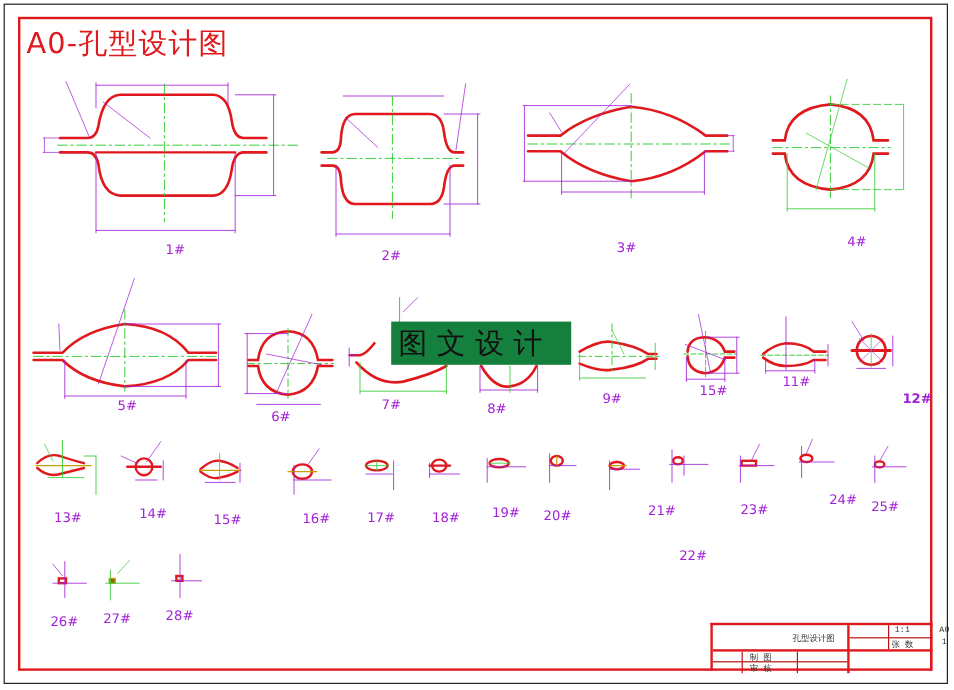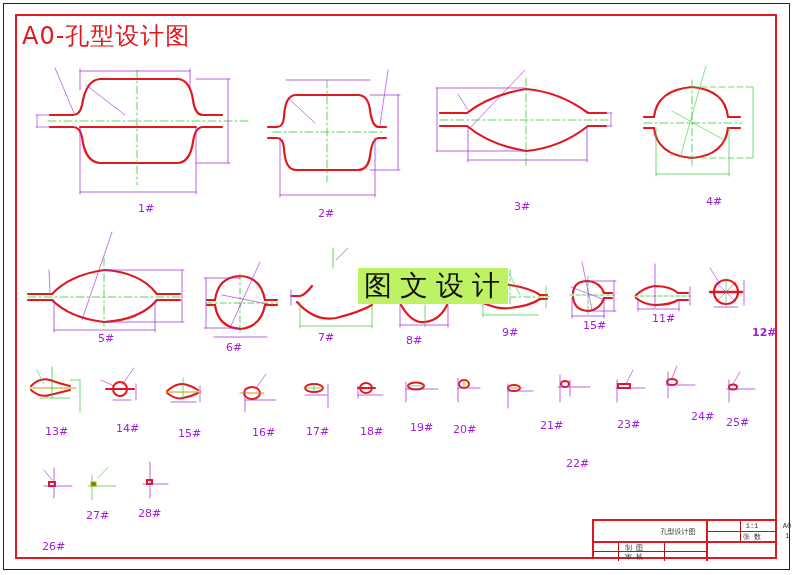--- a/index.html
+++ b/index.html
@@ -2,21 +2,21 @@
 <html><head>
   <meta charset="utf-8">
   <style>
     html, body { margin: 0; padding: 0; background: #ffffff; }
     body { width: 795px; height: 575px; position: relative; overflow: hidden; font-family: "Liberation Sans", sans-serif; }
     .outer-frame { position: absolute; left: 3px; top: 3px; width: 787px; height: 567px; border: 1px solid #222; box-sizing: border-box; }
     .inner-frame { position: absolute; left: 15px; top: 14px; width: 762px; height: 545px; border: 2px solid #e0191e; box-sizing: border-box; }
     .title { position: absolute; left: 22px; top: 20px; font-family: "DejaVu Sans", sans-serif; font-size: 24px; color: #e0191e; letter-spacing: 1px; font-weight: normal; text-align: center; }
     svg.drawing { position: absolute; left: 0; top: 0; }
     .lbl { position: absolute; color: #a21fd6; font-size: 11px; font-family: "DejaVu Sans", sans-serif; }
-    .watermark { position: absolute; left: 326px; top: 268px; width: 144px; height: 36px; background: #bef264; font-family: "DejaVu Sans", sans-serif; font-size: 28px; color: #111; letter-spacing: 8px; line-height: 36px; padding-left: 6px; margin-left: 32px; }
+    .watermark { position: absolute; left: 326px; top: 268px; width: 144px; height: 36px; background: #15803d; font-family: "DejaVu Sans", sans-serif; font-size: 24px; color: #111; letter-spacing: 8px; line-height: 36px; padding-left: 6px; }
     .title-block { position: absolute; left: 592px; top: 519px; width: 185px; height: 40px; border: 2px solid #e0191e; box-sizing: border-box; border-bottom: none; }
     .tb-cell { position: absolute; font-size: 7px; color: #333; font-family: Liberation Mono, monospace; text-align: center; padding-left: 28px; }
     .tb-line { position: absolute; background: #e0191e; }
     .tb-line.thin { background: #b11; }
   </style>
 </head>
 <body>
 
 <div class="outer-frame"></div>
 <div class="inner-frame"></div>
@@ -319,21 +319,21 @@
 <div class="lbl" style="left:252px;top:426px;">16#</div>
 <div class="lbl" style="left:306px;top:425px;">17#</div>
 <div class="lbl" style="left:360px;top:425px;">18#</div>
 <div class="lbl" style="left:410px;top:421px;">19#</div>
 <div class="lbl" style="left:453px;top:423px;">20#</div>
 <div class="lbl" style="left:512px;top:419px;margin-left:28px;">21#</div>
 <div class="lbl" style="left:566px;top:418px;margin-top:39px;">22#</div>
 <div class="lbl" style="left:617px;top:418px;">23#</div>
 <div class="lbl" style="left:675px;top:410px;margin-left:16px;">24#</div>
 <div class="lbl" style="left:726px;top:416px;">25#</div>
-<div class="lbl" style="left:42px;top:512px;margin-top:28px;">26#</div>
+<div class="lbl" style="left:42px;top:512px;">26#</div>
 <div class="lbl" style="left:86px;top:509px;">27#</div>
 <div class="lbl" style="left:138px;top:507px;">28#</div>
 
 <div class="watermark">图文设计</div>
 
 <div class="title-block">
   <div class="tb-line" style="left:112px;top:0;width:2px;height:40px;"></div>
   <div class="tb-line" style="left:0;top:20px;width:183px;height:2px;"></div>
   <div class="tb-line thin" style="left:114px;top:10px;width:69px;height:1px;"></div>
   <div class="tb-line thin" style="left:146px;top:0;width:1px;height:20px;"></div>

